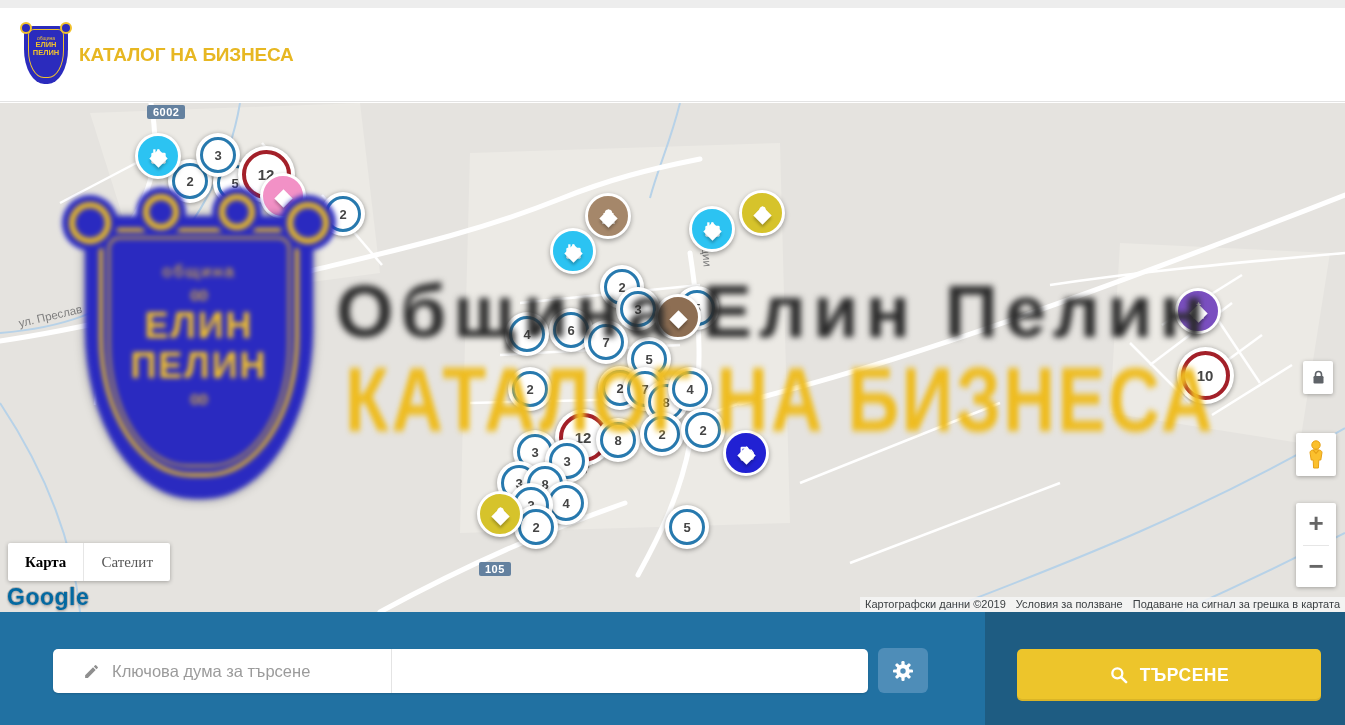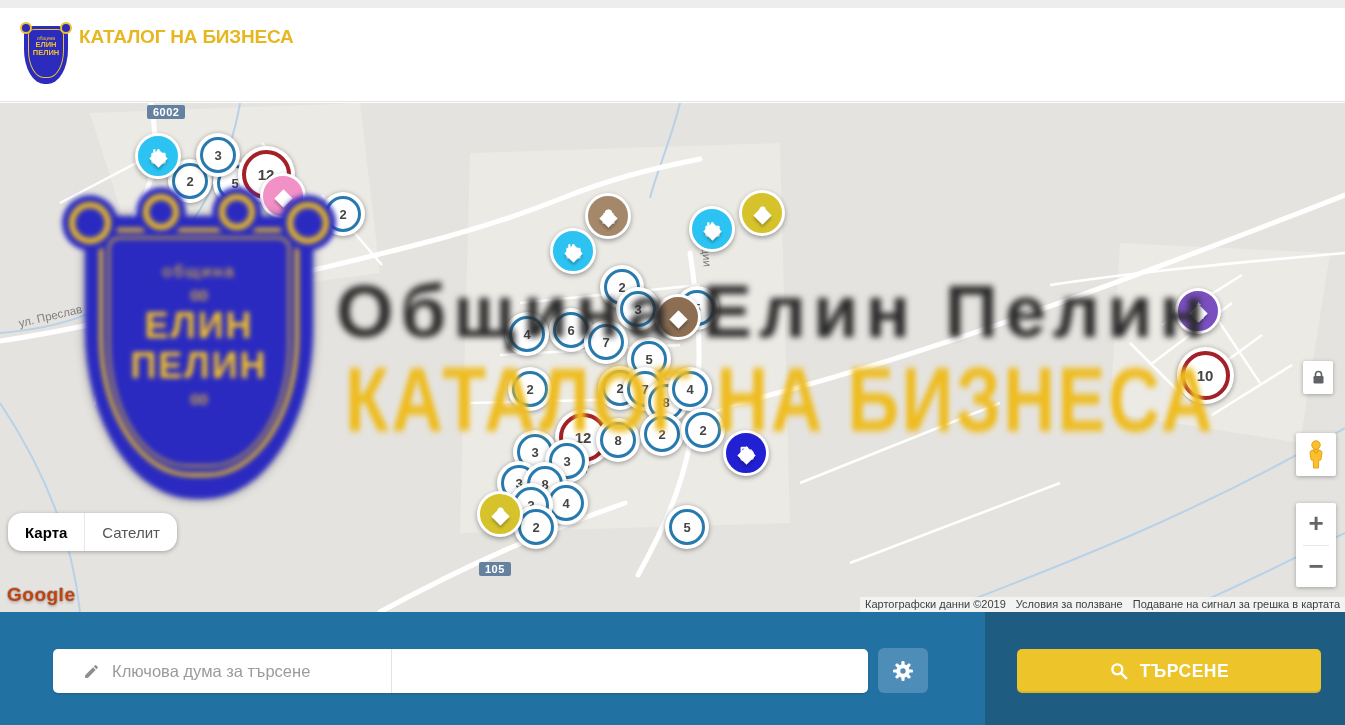--- a/index.html
+++ b/index.html
@@ -2,21 +2,21 @@
 <html><head>
 <meta charset="utf-8">
 <style>
   html,body{margin:0;padding:0;}
   body{width:1345px;height:725px;overflow:hidden;position:relative;background:#fff;
        font-family:"Liberation Sans",sans-serif;}
   .topstrip{height:8px;background:#ededed;}
   
   .header{height:94px;background:#fff;border-bottom:1px solid #e3e3e3;display:flex;align-items:center;
           padding:0 24px;box-sizing:border-box;}
-  .logo{display:flex;gap:11px;cursor:pointer;}
+  .logo{display:flex;align-items:center;gap:11px;cursor:pointer;}
   .crest-mini{width:44px;height:58px;background:#2b2bbd;border-radius:9px 9px 46% 46%/9px 9px 60% 60%;
               position:relative;color:#f0c12e;text-align:center;flex:0 0 auto;}
   .crest-mini::before{content:'';position:absolute;inset:3px 4px 6px 4px;border:1px solid #f0c12e;
               border-radius:6px 6px 44% 44%/6px 6px 56% 56%;}
   .crest-mini .cm-t{font-size:5px;margin-top:9px;}
   .crest-mini .cm-n{font-size:7.5px;font-weight:bold;line-height:8.5px;}
   .crest-mini .sc{position:absolute;width:12px;height:12px;border-radius:50%;background:#2b2bbd;
               border:2px solid #f0c12e;box-sizing:border-box;top:-4px;}
   .crest-mini .sc.l{left:-4px;} .crest-mini .sc.r{right:-4px;}
   .logo-title{font-size:21px;font-weight:bold;color:#45474c;letter-spacing:-.3px;line-height:23px;}
@@ -60,26 +60,26 @@
            border-radius:11px 11px 44% 44%/11px 11px 54% 54%;}
   .wshield .scroll{position:absolute;width:42px;height:42px;border-radius:50%;background:#2a2ac0;
            border:6px solid #e9bb26;box-sizing:border-box;box-shadow:0 0 0 7px #2a2ac0;}
   .wshield .s1{left:-16px;top:-14px;} .wshield .s2{right:-16px;top:-14px;}
   .wshield .s3{left:58px;top:-22px;width:36px;height:36px;} .wshield .s4{right:58px;top:-22px;width:36px;height:36px;}
   .wshield .in{position:relative;padding-top:46px;}
   .ws-t{font-size:17px;letter-spacing:2px;}
   .ws-o{font-size:26px;line-height:24px;}
   .ws-n{font-size:36px;font-weight:bold;letter-spacing:2px;line-height:40px;}
   
-  .maptype{position:absolute;left:8px;top:410px;z-index:4;display:flex;background:#fff;border-radius:14px;
-           box-shadow:0 1px 4px rgba(0,0,0,.3);height:38px;cursor:pointer;}
+  .maptype{position:absolute;left:8px;top:440px;z-index:4;display:flex;background:#fff;border-radius:2px;
+           box-shadow:0 1px 4px rgba(0,0,0,.3);height:38px;cursor:pointer;font-family:Liberation Serif, serif;}
   .maptype div{display:flex;align-items:center;padding:0 17px;font-size:15px;}
   .maptype .sel{font-weight:bold;color:#000;}
   .maptype .uns{color:#565656;border-left:1px solid #e6e6e6;}
-  .glogo{position:absolute;left:7px;top:481px;z-index:4;font-size:19px;font-weight:bold;color:#c2410c;
+  .glogo{position:absolute;left:7px;top:481px;z-index:4;font-size:23px;font-weight:bold;color:#0369a1;
          letter-spacing:.5px;text-shadow:-1px 0 #b5b5b5,1px 0 #b5b5b5,0 -1px #b5b5b5,0 1px #b5b5b5,0 2px 3px rgba(0,0,0,.2);}
   .attrib{position:absolute;right:0;bottom:0;z-index:4;display:flex;height:15px;align-items:center;}
   .attrib span{background:rgba(246,246,246,.85);color:#3c4043;font-size:11px;padding:1px 5px;margin-left:0;
          line-height:13px;white-space:nowrap;}
   .ctl{position:absolute;background:#fff;border-radius:2px;box-shadow:0 1px 4px rgba(0,0,0,.3);z-index:4;}
   .lockbtn{left:1303px;top:258px;width:30px;height:33px;display:flex;align-items:center;justify-content:center;}
   .pegman{left:1296px;top:330px;width:40px;height:43px;display:flex;align-items:center;justify-content:center;}
   .zoomctl{left:1296px;top:400px;width:40px;height:84px;display:flex;flex-direction:column;}
   .zoomctl .zb{flex:1;display:flex;align-items:center;justify-content:center;font-size:26px;color:#666;
          cursor:pointer;font-weight:bold;}
@@ -93,21 +93,21 @@
   .f1 input{border:none;outline:none;font-size:16.5px;color:#555;width:100%;font-family:inherit;background:transparent;}
   .f1 input::placeholder{color:#9b9b9b;}
   .fsel{display:flex;align-items:center;padding:0 14px;font-size:16.5px;color:#8f9296;cursor:pointer;}
   .f2{flex:0 0 260px;border-right:1px solid #e4e4e4;}
   .f3{flex:1;}
   .fsel .lbl{flex:1;}
   .caret{width:0;height:0;border-left:5px solid transparent;border-right:5px solid transparent;
          border-top:6px solid #8b8b8b;}
   .gearbtn{position:absolute;left:878px;top:36px;width:50px;height:45px;border-radius:6px;background:#4e8db8;
          display:flex;align-items:center;justify-content:center;cursor:pointer;}
-  .searchbtn{position:absolute;left:1017px;top:37px;width:304px;height:44px;border-radius:5px;background:#edc52b;
+  .searchbtn{position:absolute;left:1017px;top:37px;width:304px;height:52px;border-radius:5px;background:#edc52b;
          border:none;display:flex;align-items:center;justify-content:center;gap:11px;cursor:pointer;
          color:#fff;font-size:17.5px;font-weight:bold;letter-spacing:.5px;font-family:inherit;
          box-shadow:inset 0 -2px 0 rgba(0,0,0,.08);}
 </style>
 </head>
 <body>
 
 <div class="topstrip"></div>
 
 <div class="header">

